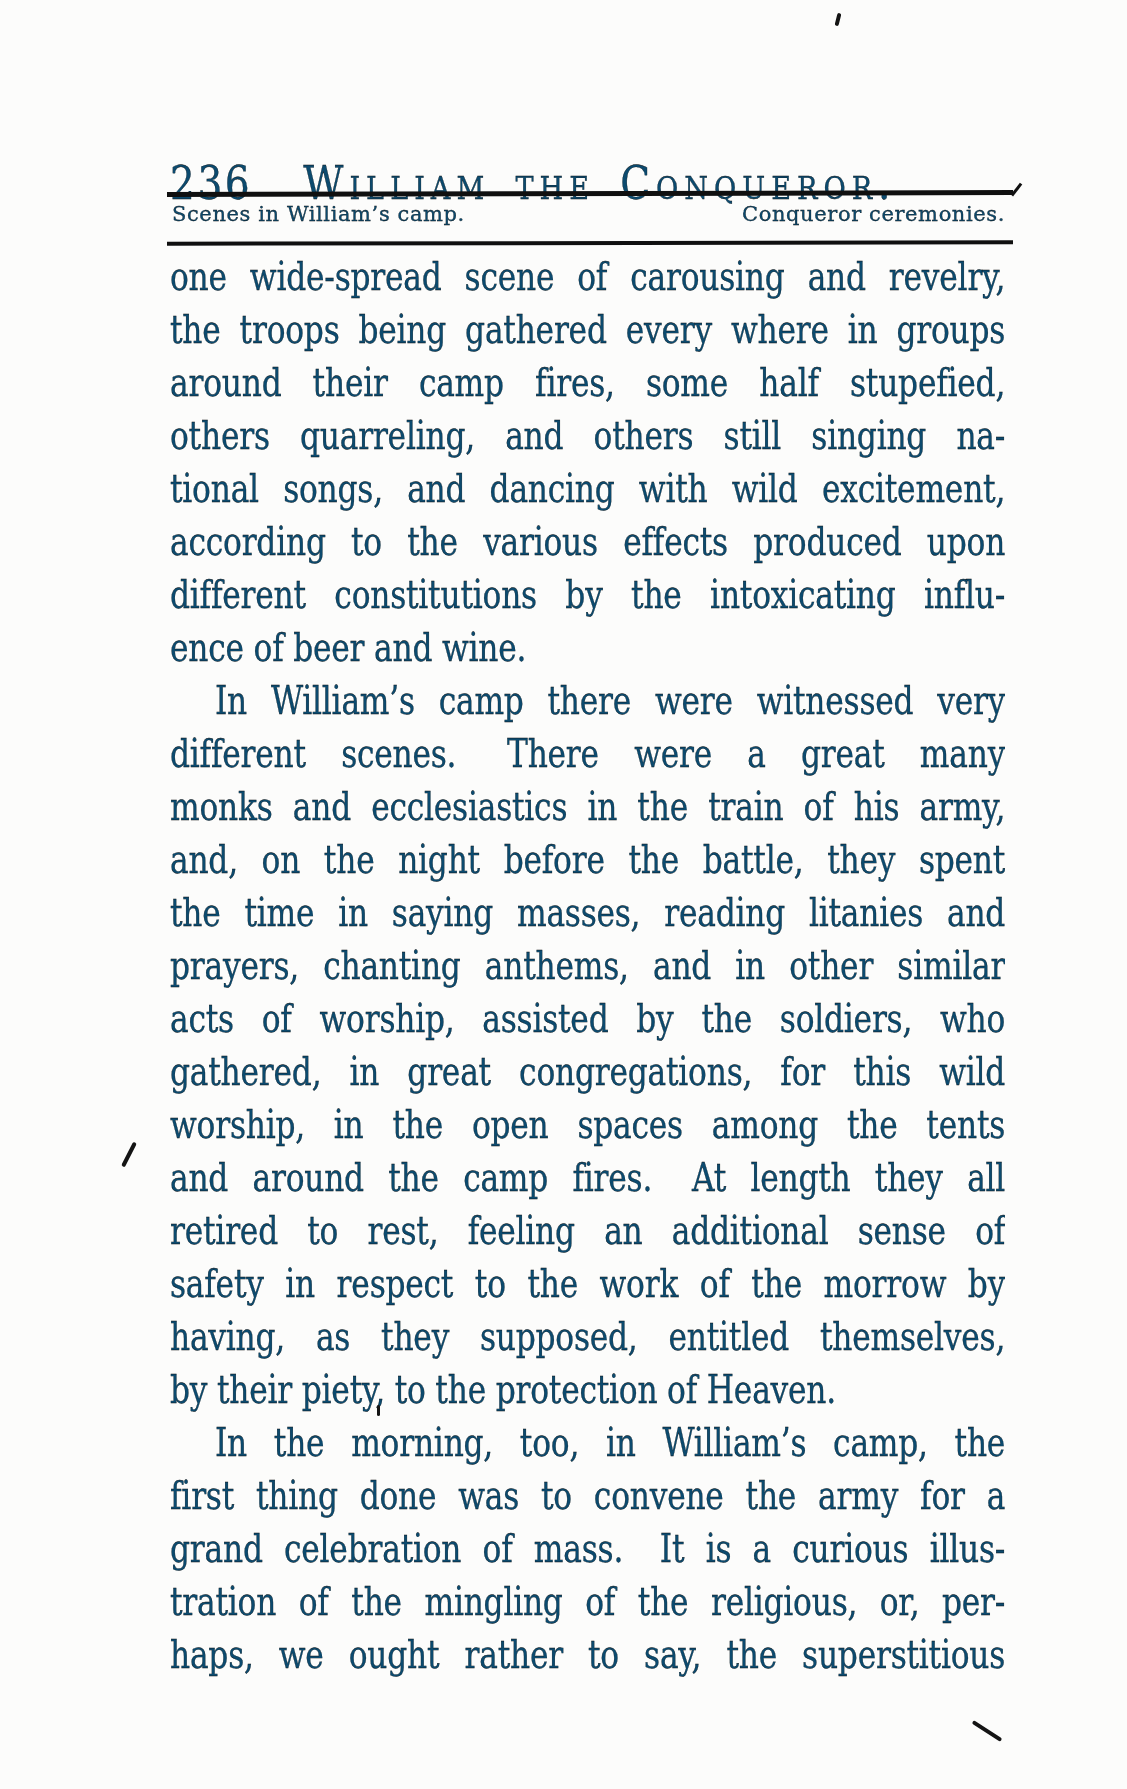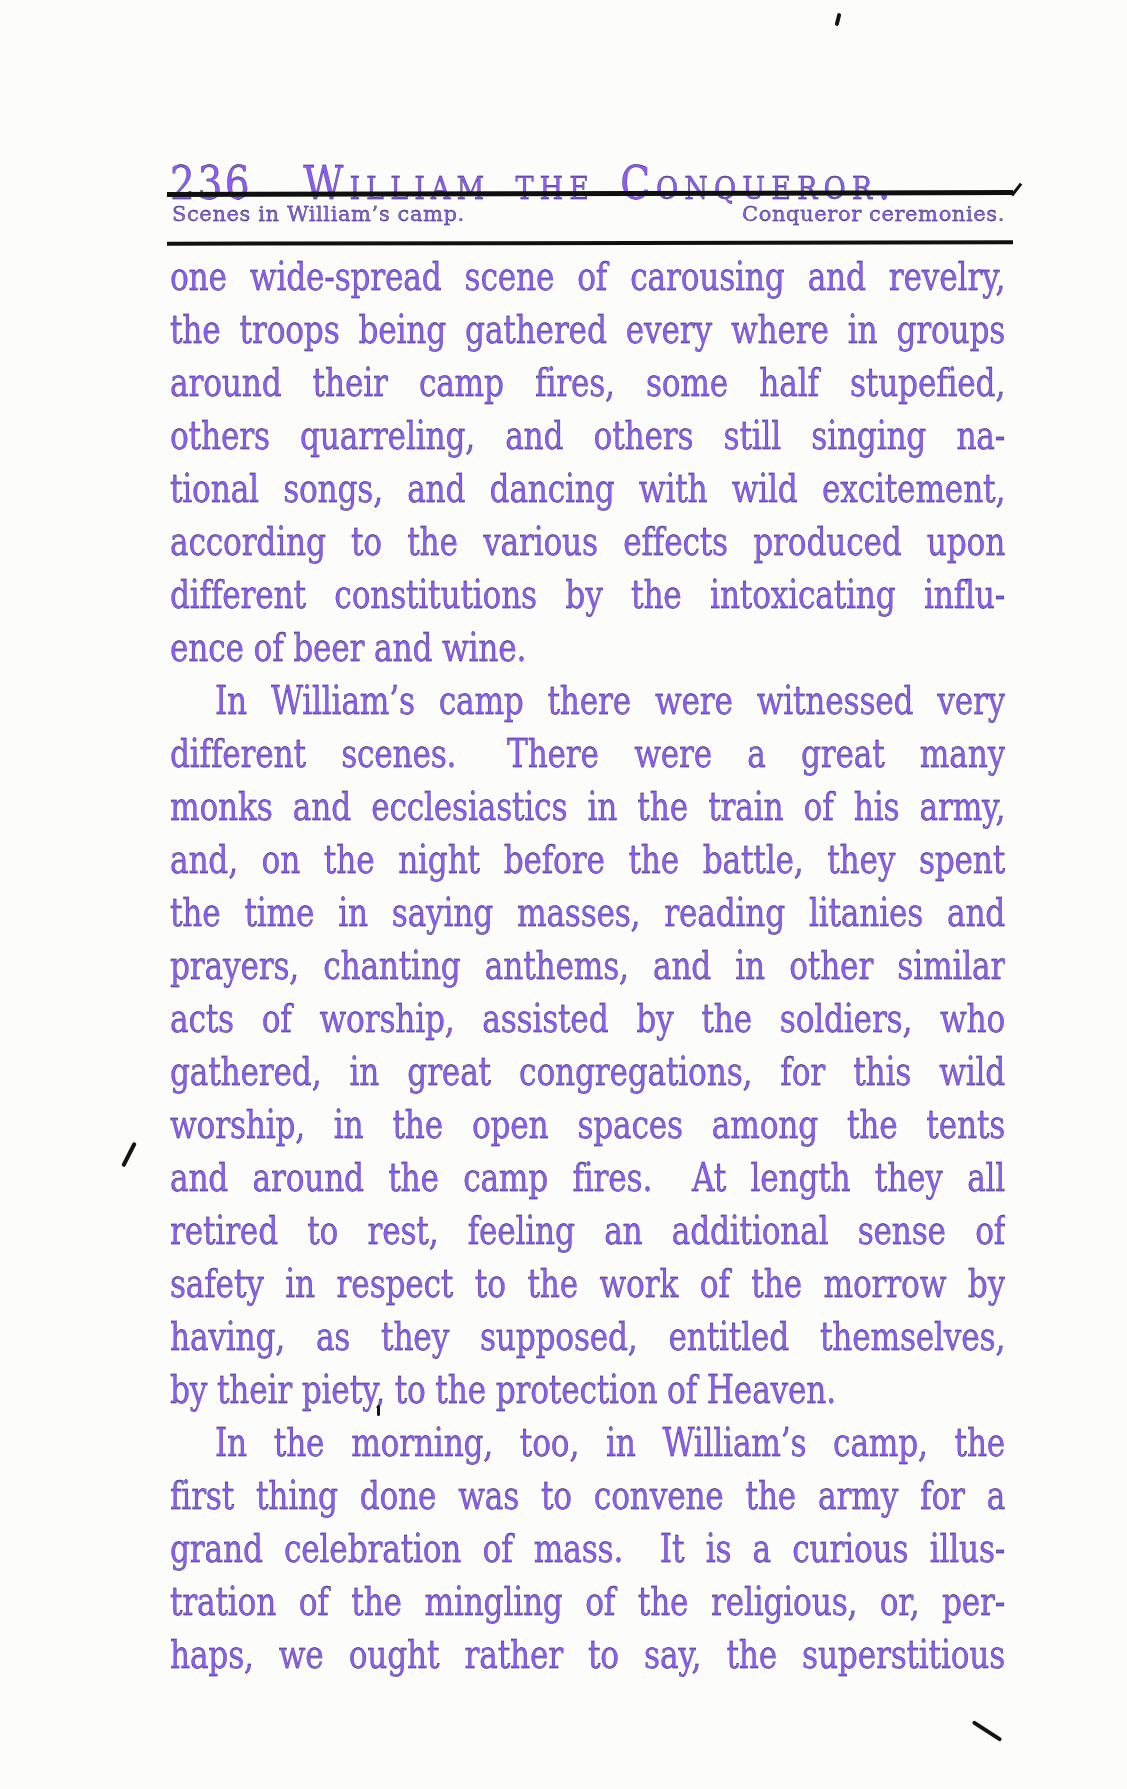--- a/index.html
+++ b/index.html
@@ -1,18 +1,18 @@
 <!DOCTYPE html>
 <html><head>
 <meta charset="utf-8">
 <style>
   html,body { margin:0; padding:0; background:#fcfcfb; }
   .page {
     position:relative; width:1127px; height:1789px;
-    background:#fcfcfb; color:#8b5cf6; overflow:hidden;
+    background:#fcfcfb; color:#0c4a6e; overflow:hidden;
     font-family:"DejaVu Serif","Liberation Serif",serif;
     -webkit-text-stroke:0.3px #0d0d0c;
   }
   
   .header {
     position:absolute; left:170px; top:160px; width:1010px;
     transform:scaleX(0.85); transform-origin:left top;
     display:flex; align-items:baseline; line-height:46px; white-space:nowrap;
   }
   .pagenum { font-size:46px; letter-spacing:3px; }

